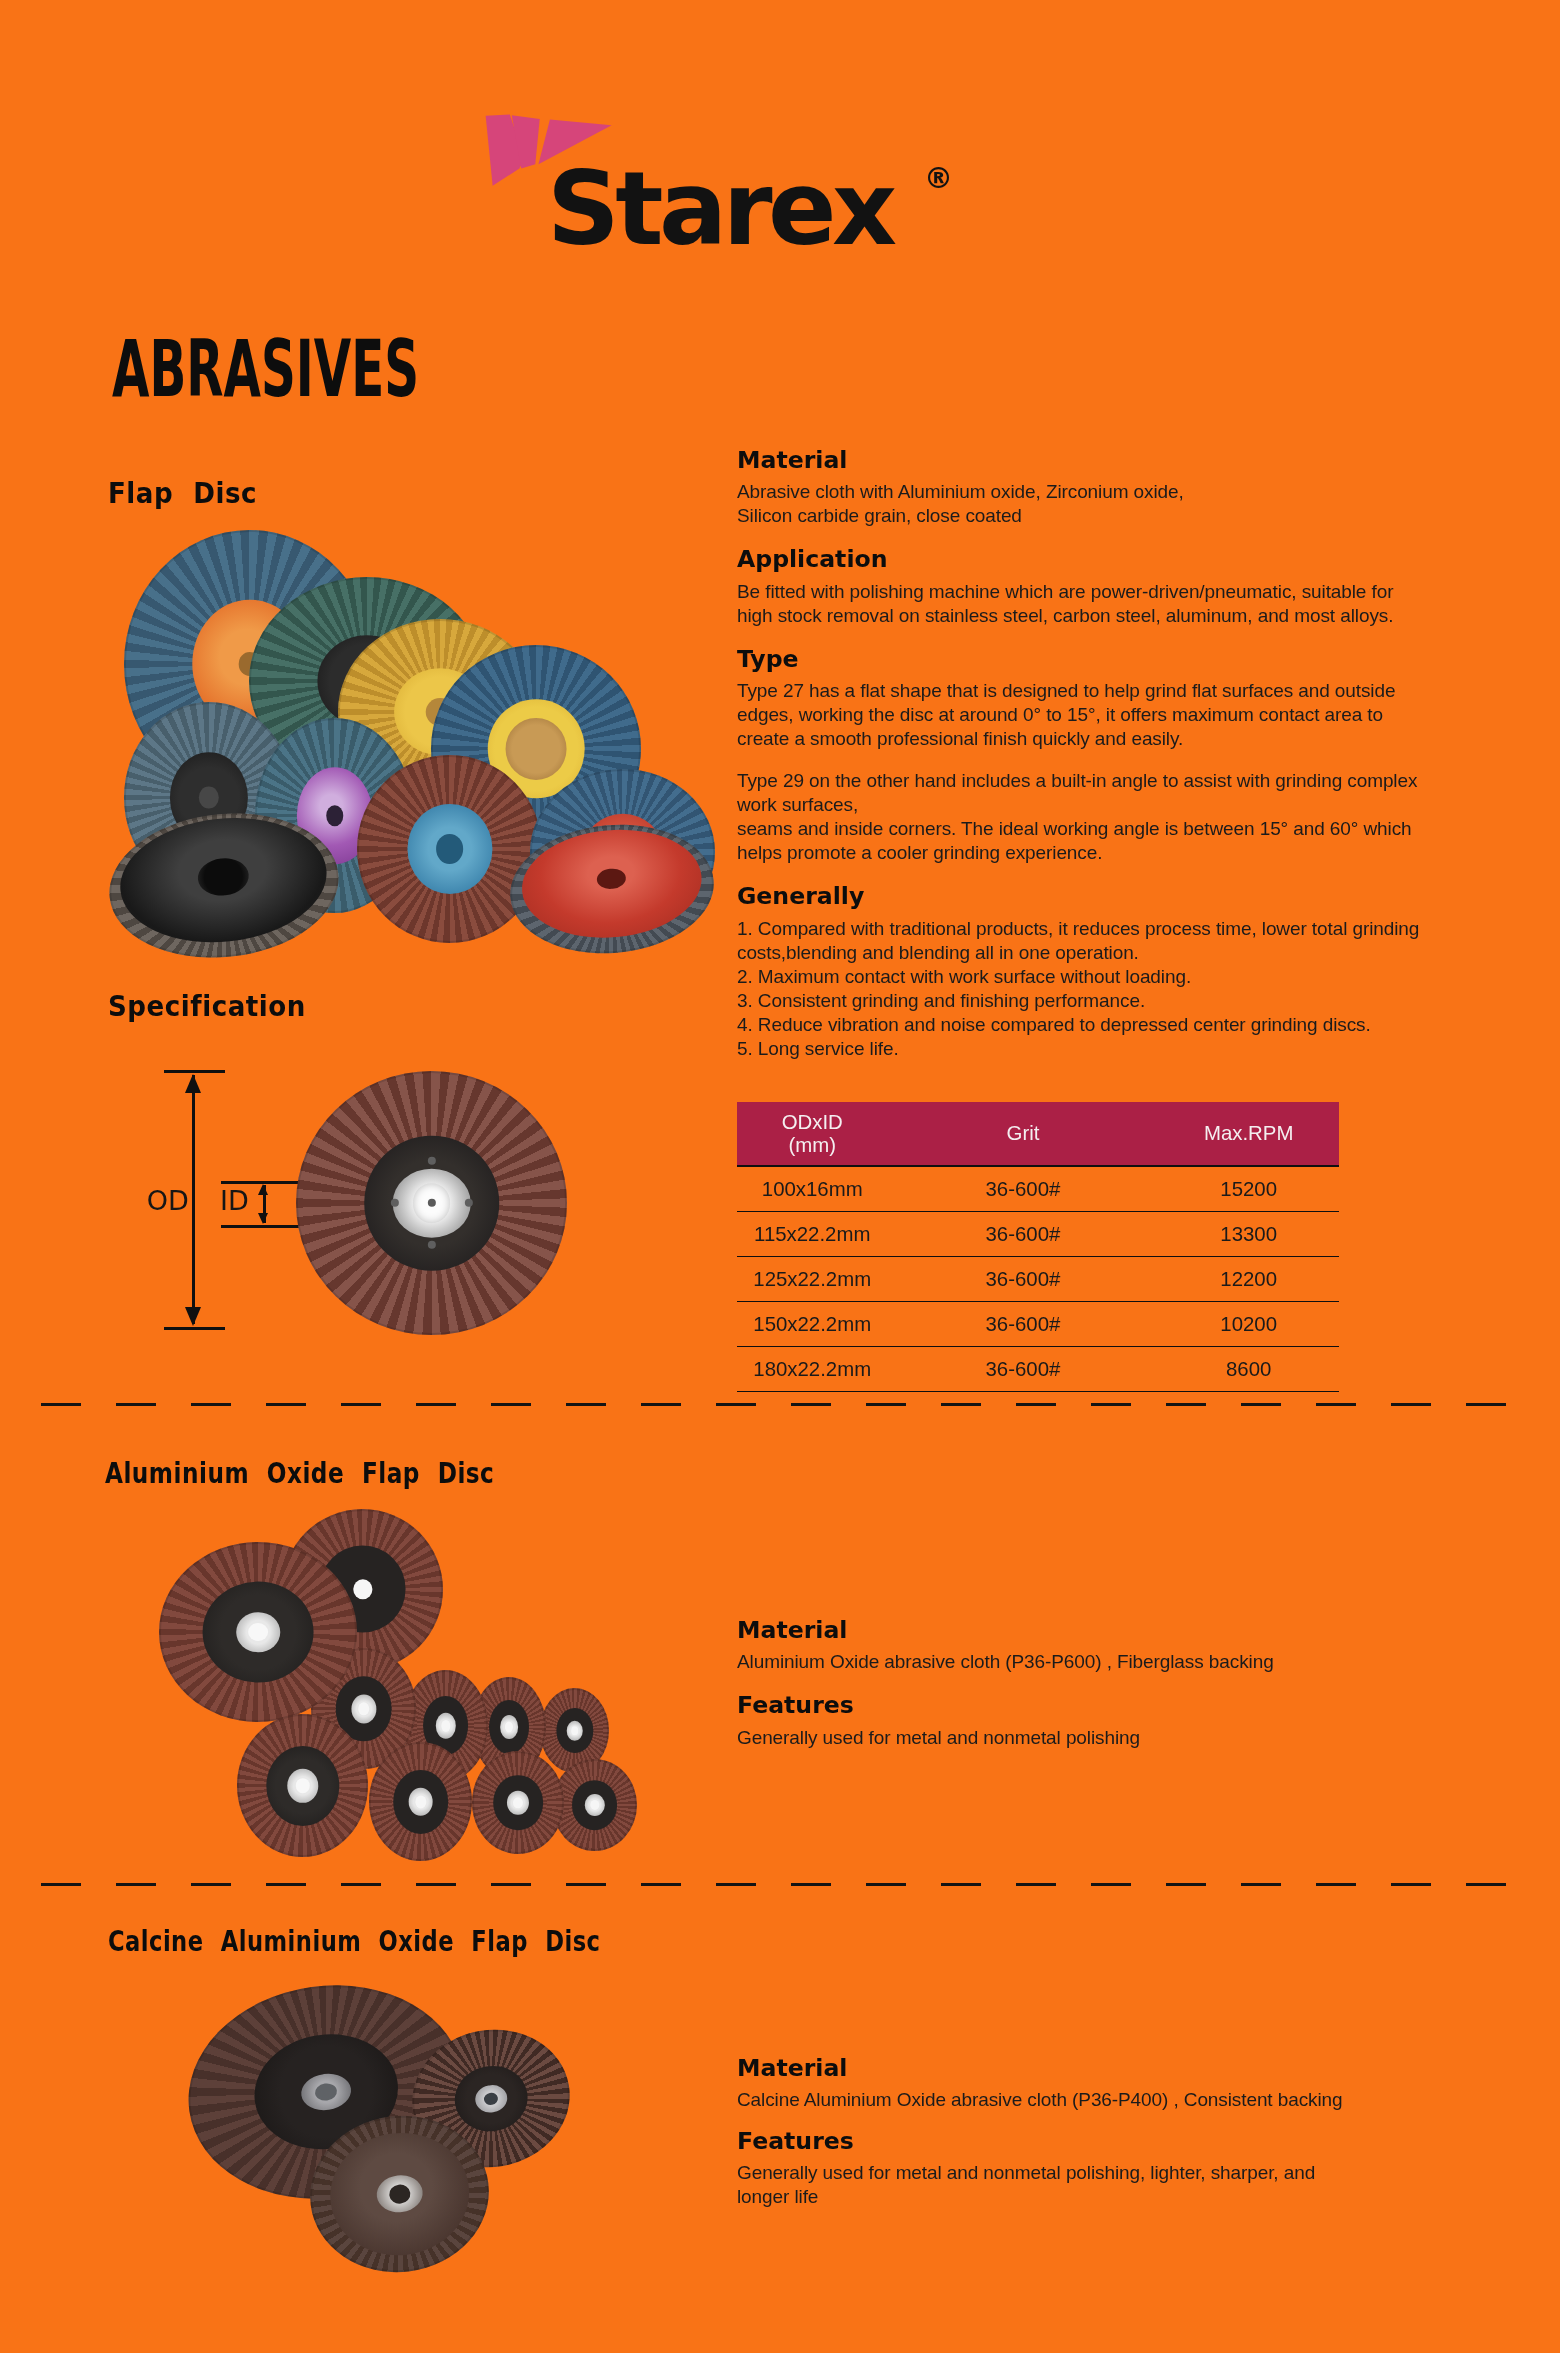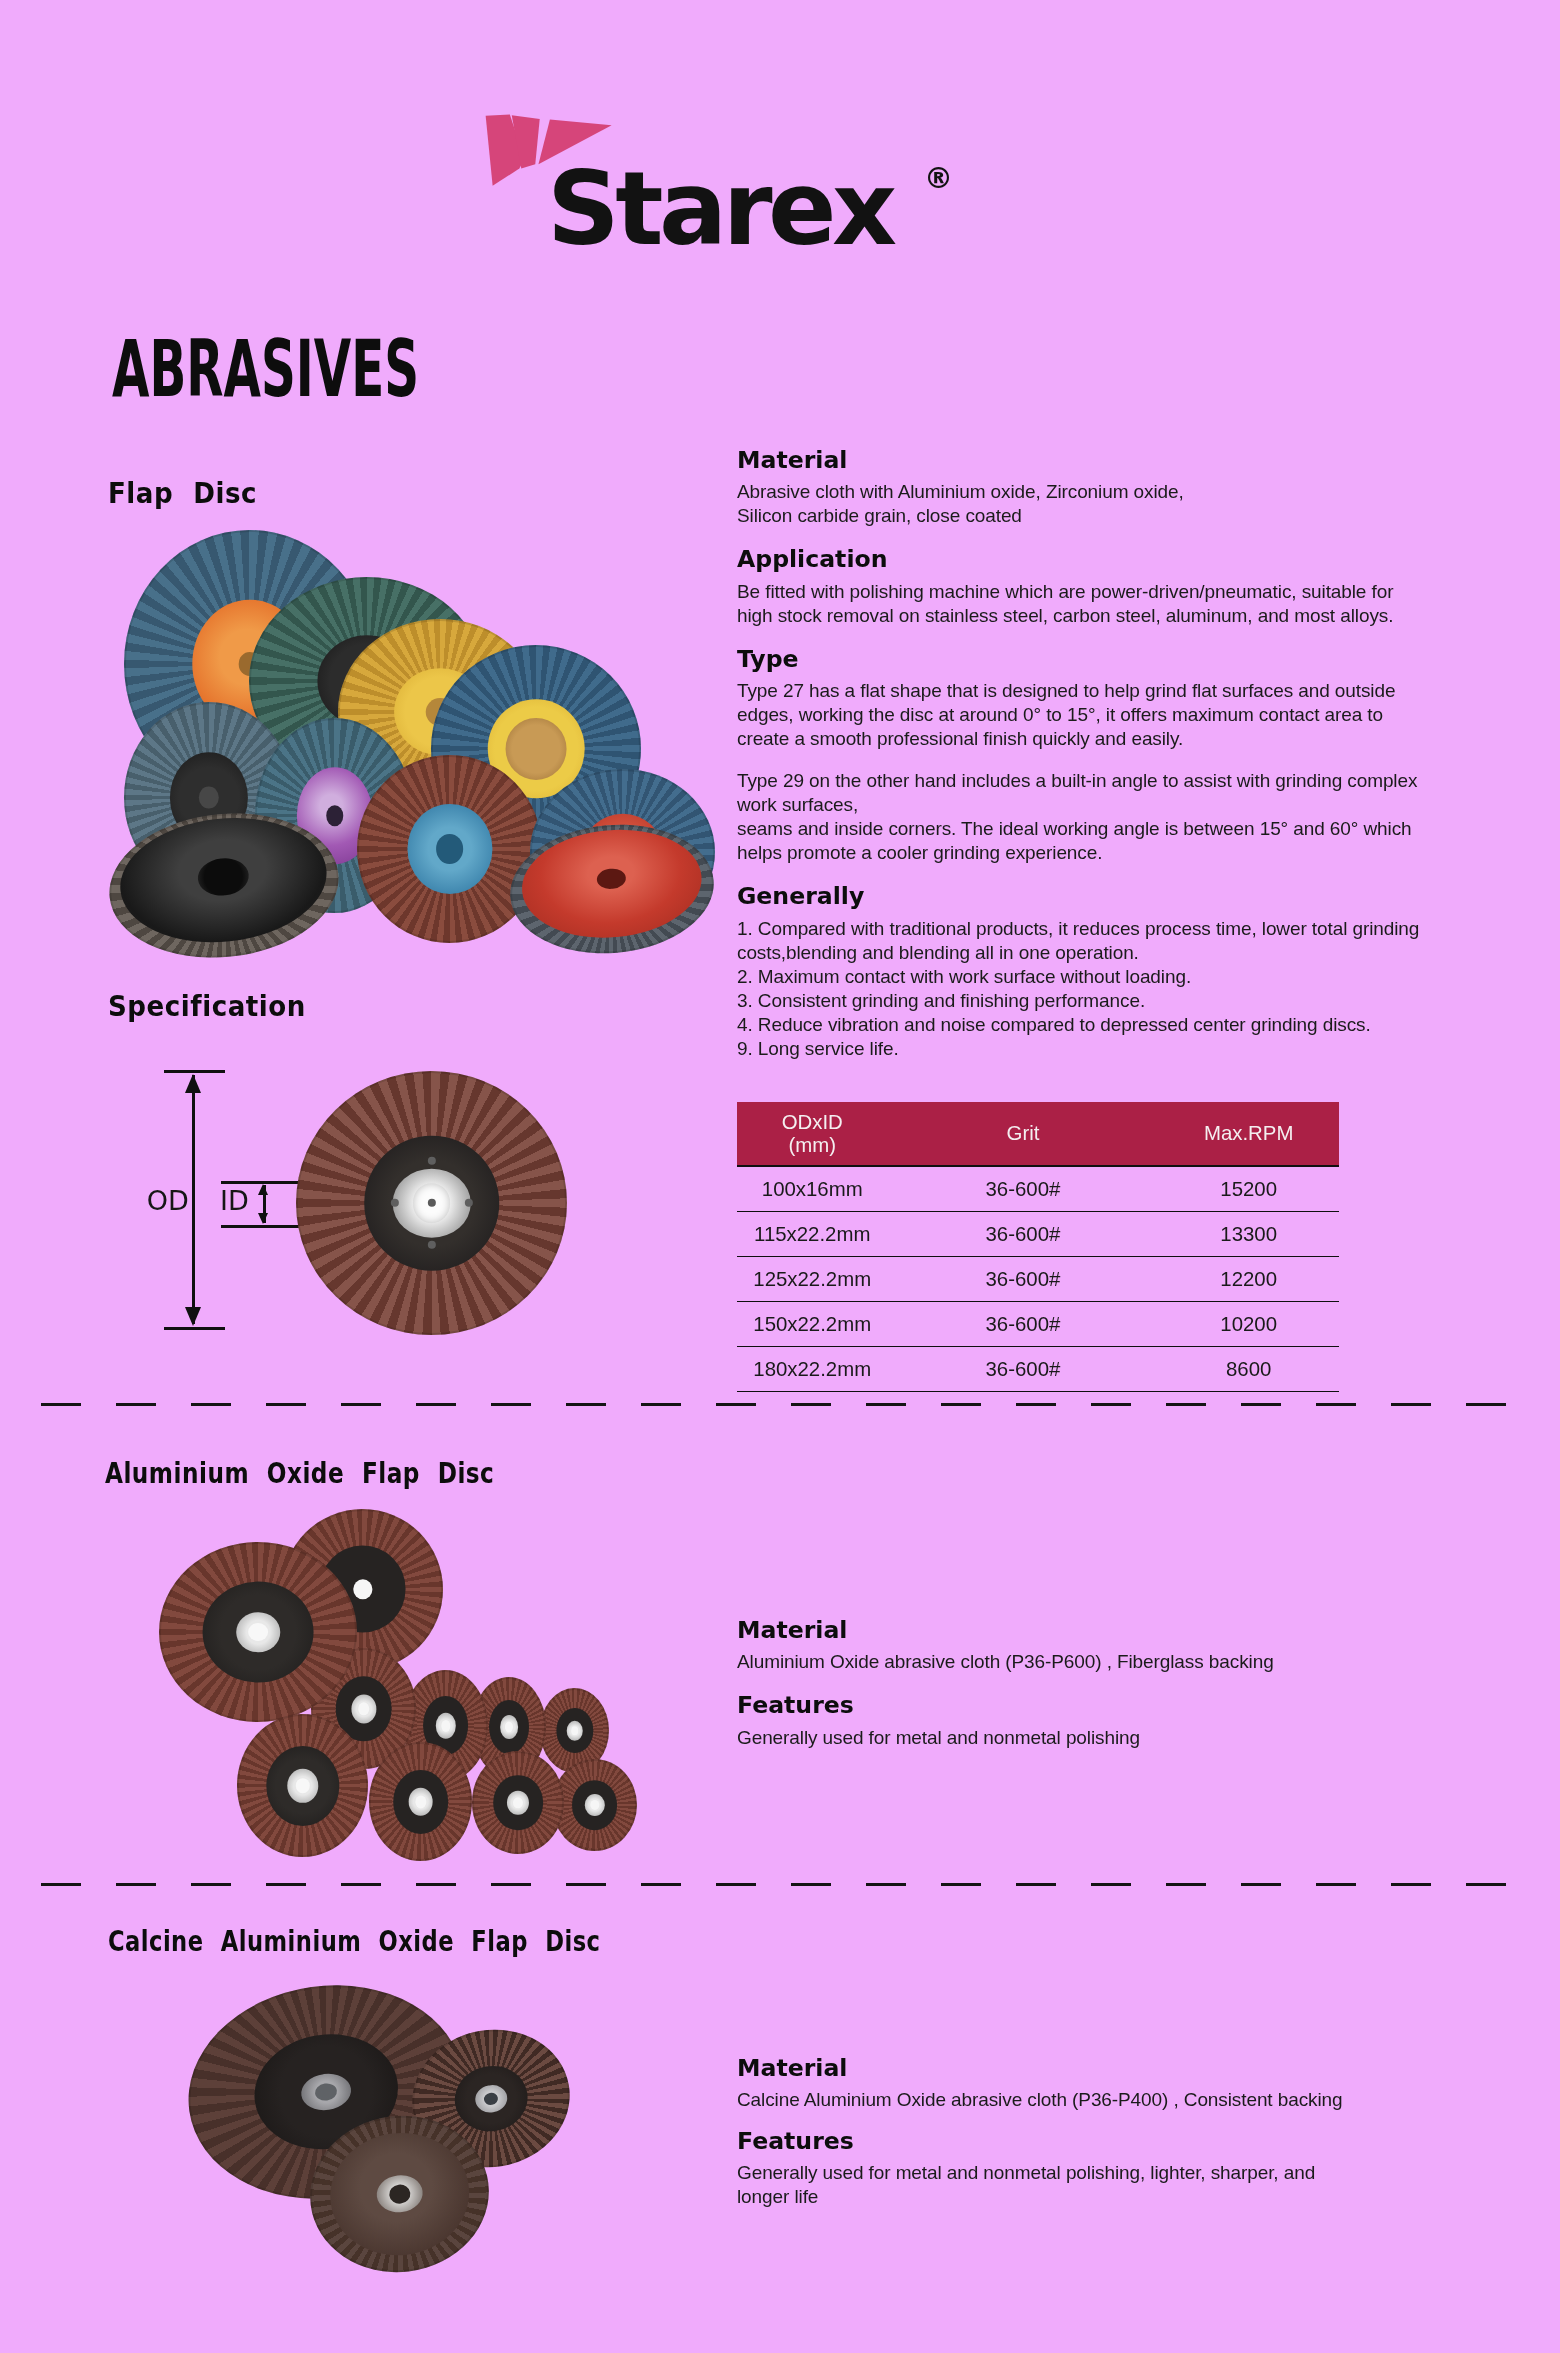--- a/index.html
+++ b/index.html
@@ -1,16 +1,16 @@
 <!DOCTYPE html>
 <html style="font-size:10.2px"><head>
 <meta charset="utf-8">
 <style>
   html,body{margin:0;padding:0;background:#ffffff;}
-  .page{position:relative;width:1560px;height:2354px;background:#f0abfc;overflow:hidden;
+  .page{position:relative;width:1560px;height:2354px;background:#f97316;overflow:hidden;
         font-family:"Liberation Sans",sans-serif;color:#1a1a1a;}
 
   
   .logo-mark{position:absolute;left:478px;top:108px;width:140px;height:83px;}
   .brand-name{position:absolute;left:547px;top:159px;font-family:"DejaVu Sans",sans-serif;
               font-weight:bold;font-size:101px;line-height:101px;letter-spacing:-4.5px;color:#121212;
               white-space:nowrap;}
   .brand-reg{position:absolute;left:924px;top:161px;font-family:"DejaVu Sans",sans-serif;
              font-size:29px;font-weight:bold;color:#121212;}
 
@@ -165,21 +165,21 @@
         </div>
     </div>
     <div class="blk">
       <h3 class="sub-h">Generally</h3>
       <div class="tlines">
           <div>1. Compared with traditional products, it reduces process time, lower total grinding</div>
           <div>costs,blending and blending all in one operation.</div>
           <div>2. Maximum contact with work surface without loading.</div>
           <div>3. Consistent grinding and finishing performance.</div>
           <div>4. Reduce vibration and noise compared to depressed center grinding discs.</div>
-          <div>9. Long service life.</div>
+          <div>5. Long service life.</div>
         </div>
     </div>
   </div>
 
   <div class="h-section h-spec">Specification</div>
 
   <div class="spec-fig">
 
     <div class="ln" style="left:21px;top:18px;width:61px;height:2.6px;"></div>
     <div class="ln" style="left:21px;top:275px;width:61px;height:2.6px;"></div>

